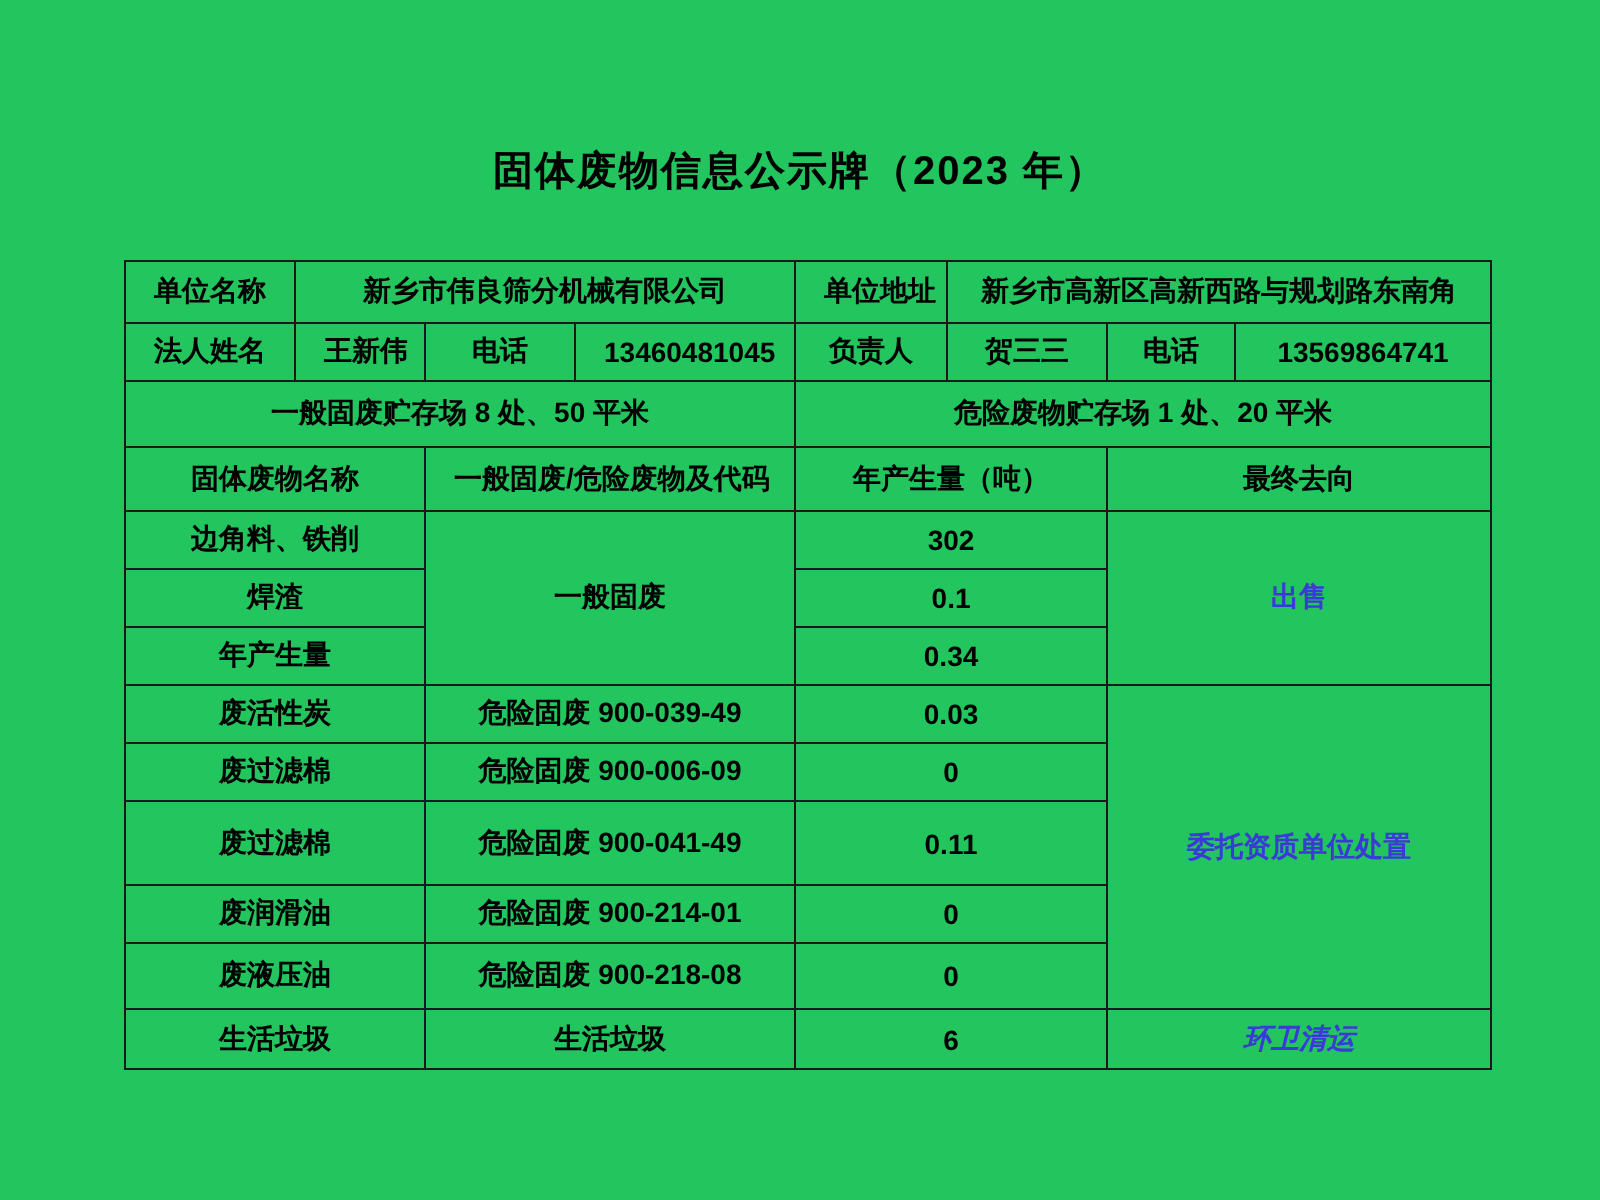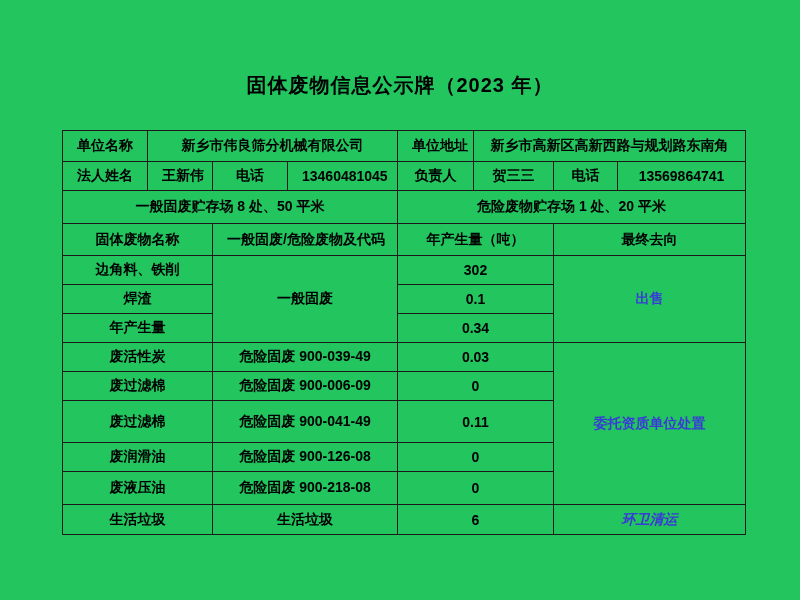--- a/index.html
+++ b/index.html
@@ -122,21 +122,21 @@
       <td colspan="2">危险固废 900-006-09</td>
       <td colspan="2">0</td>
     </tr>
     <tr style="height:42px">
       <td colspan="2">废过滤棉</td>
       <td colspan="2">危险固废 900-041-49</td>
       <td colspan="2">0.11</td>
     </tr>
     <tr style="height:29px">
       <td colspan="2">废润滑油</td>
-      <td colspan="2">危险固废 900-126-08</td>
+      <td colspan="2">危险固废 900-214-01</td>
       <td colspan="2">0</td>
     </tr>
     <tr style="height:33px">
       <td colspan="2">废液压油</td>
       <td colspan="2">危险固废 900-218-08</td>
       <td colspan="2">0</td>
     </tr>
 
     <tr style="height:30px">
       <td colspan="2">生活垃圾</td>

